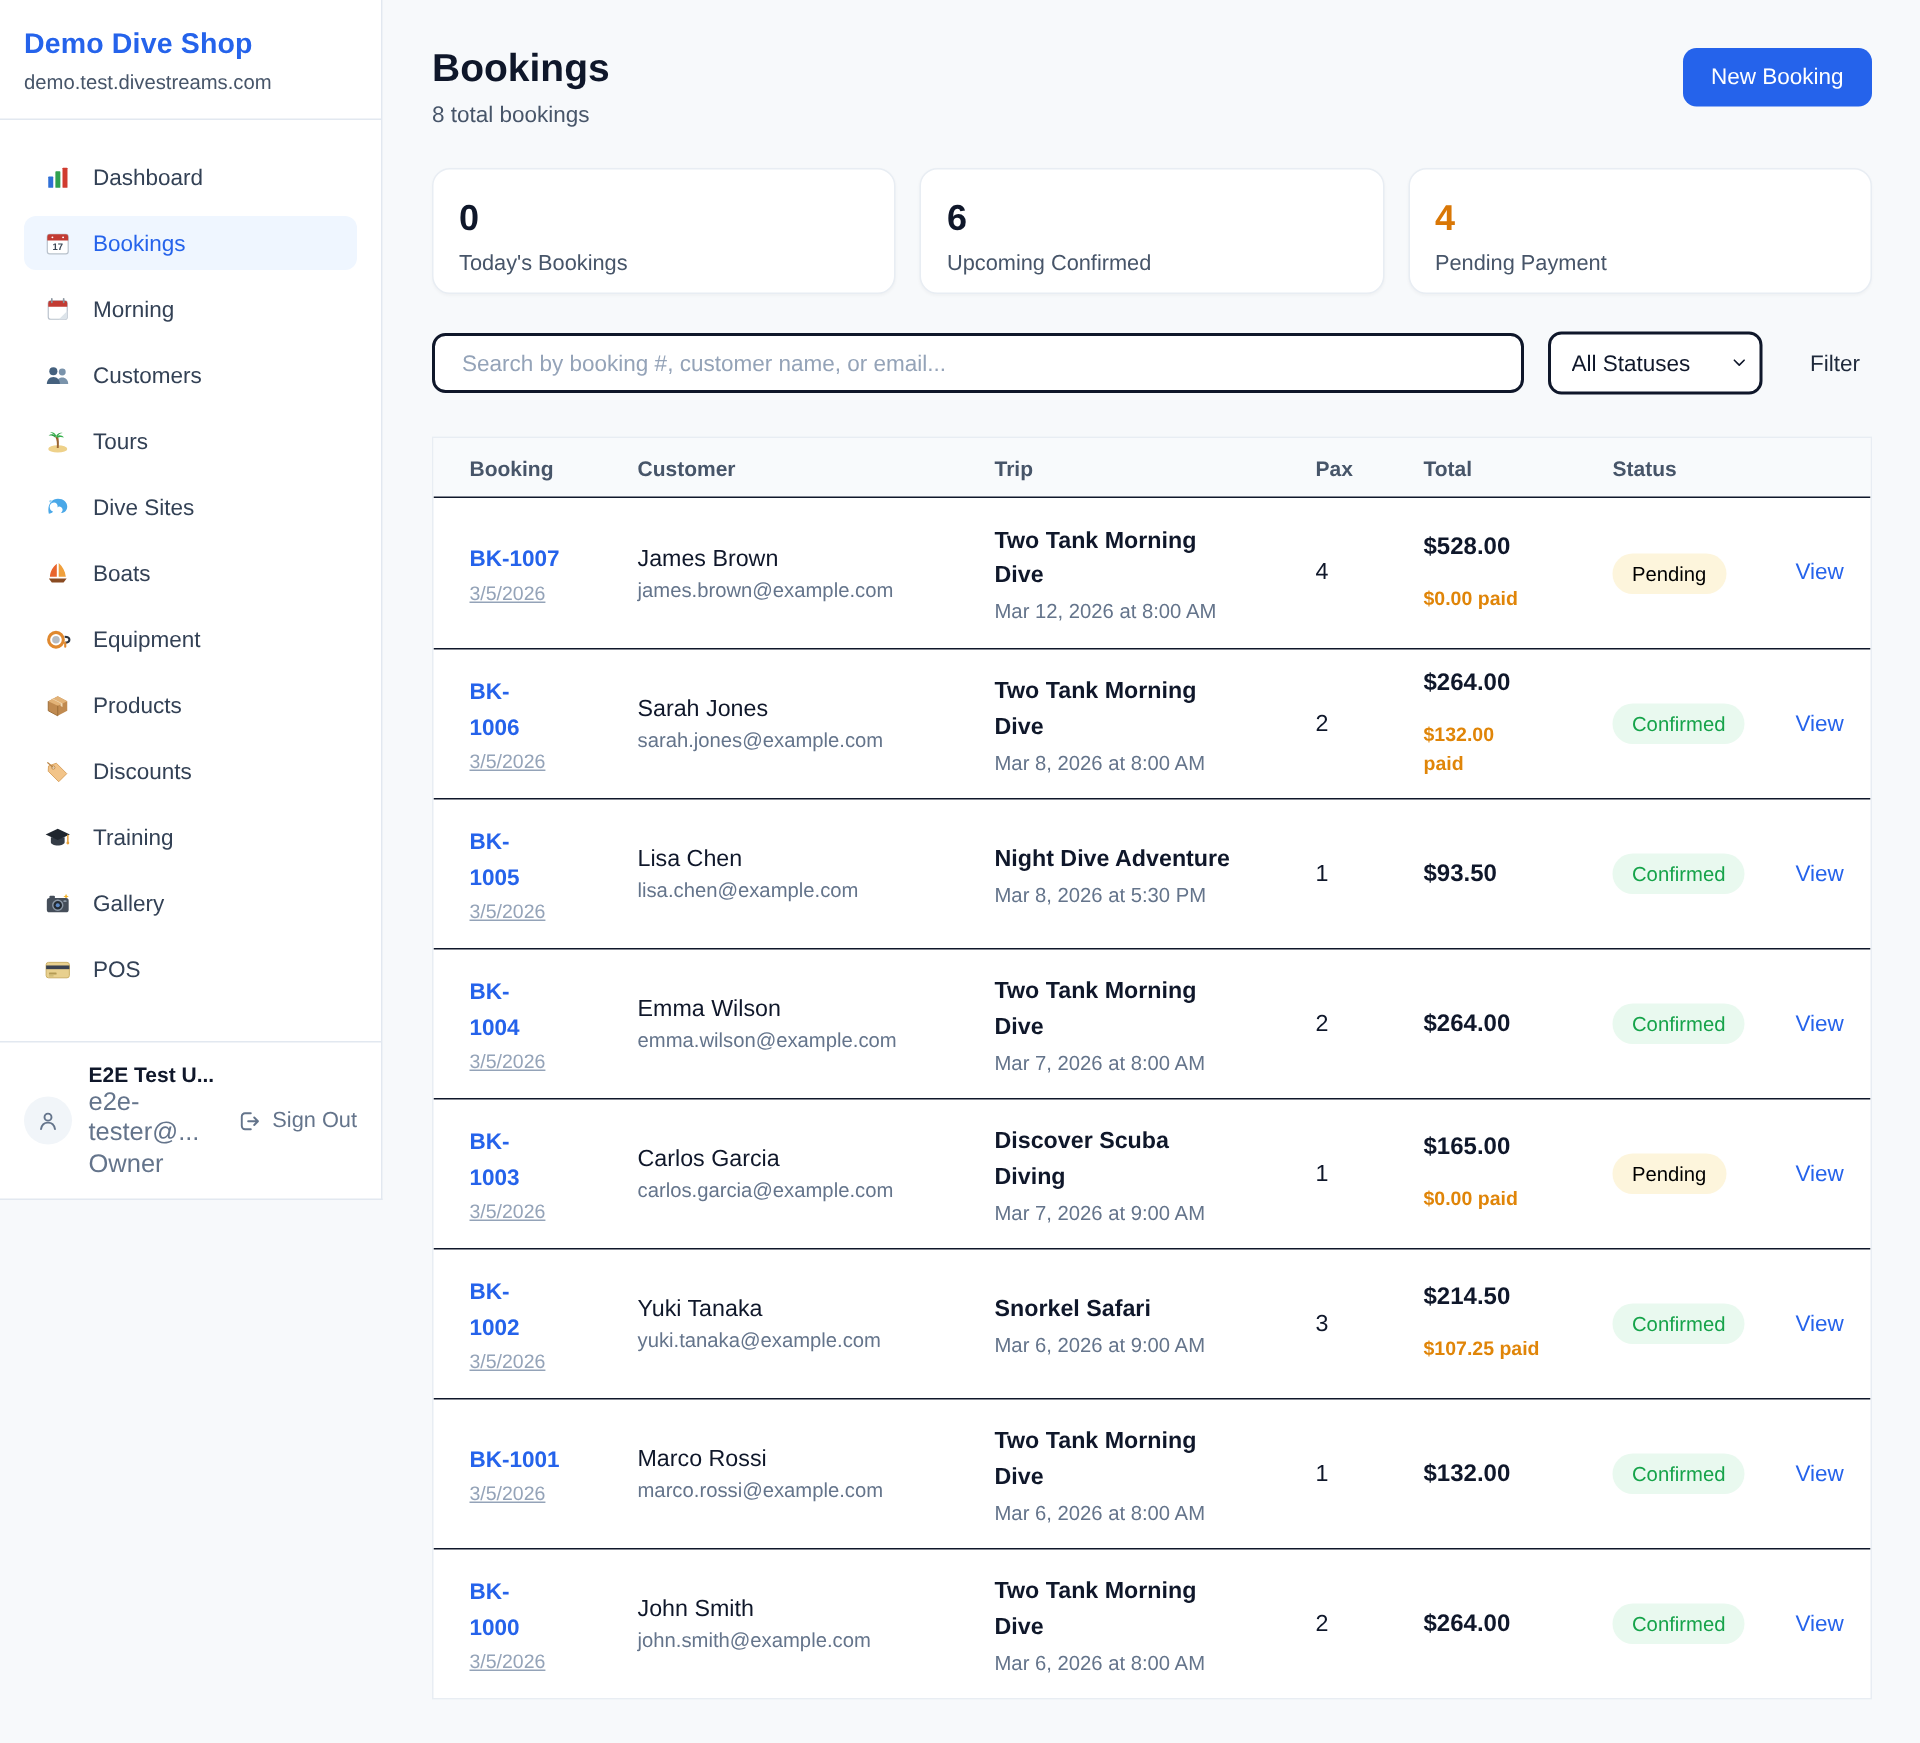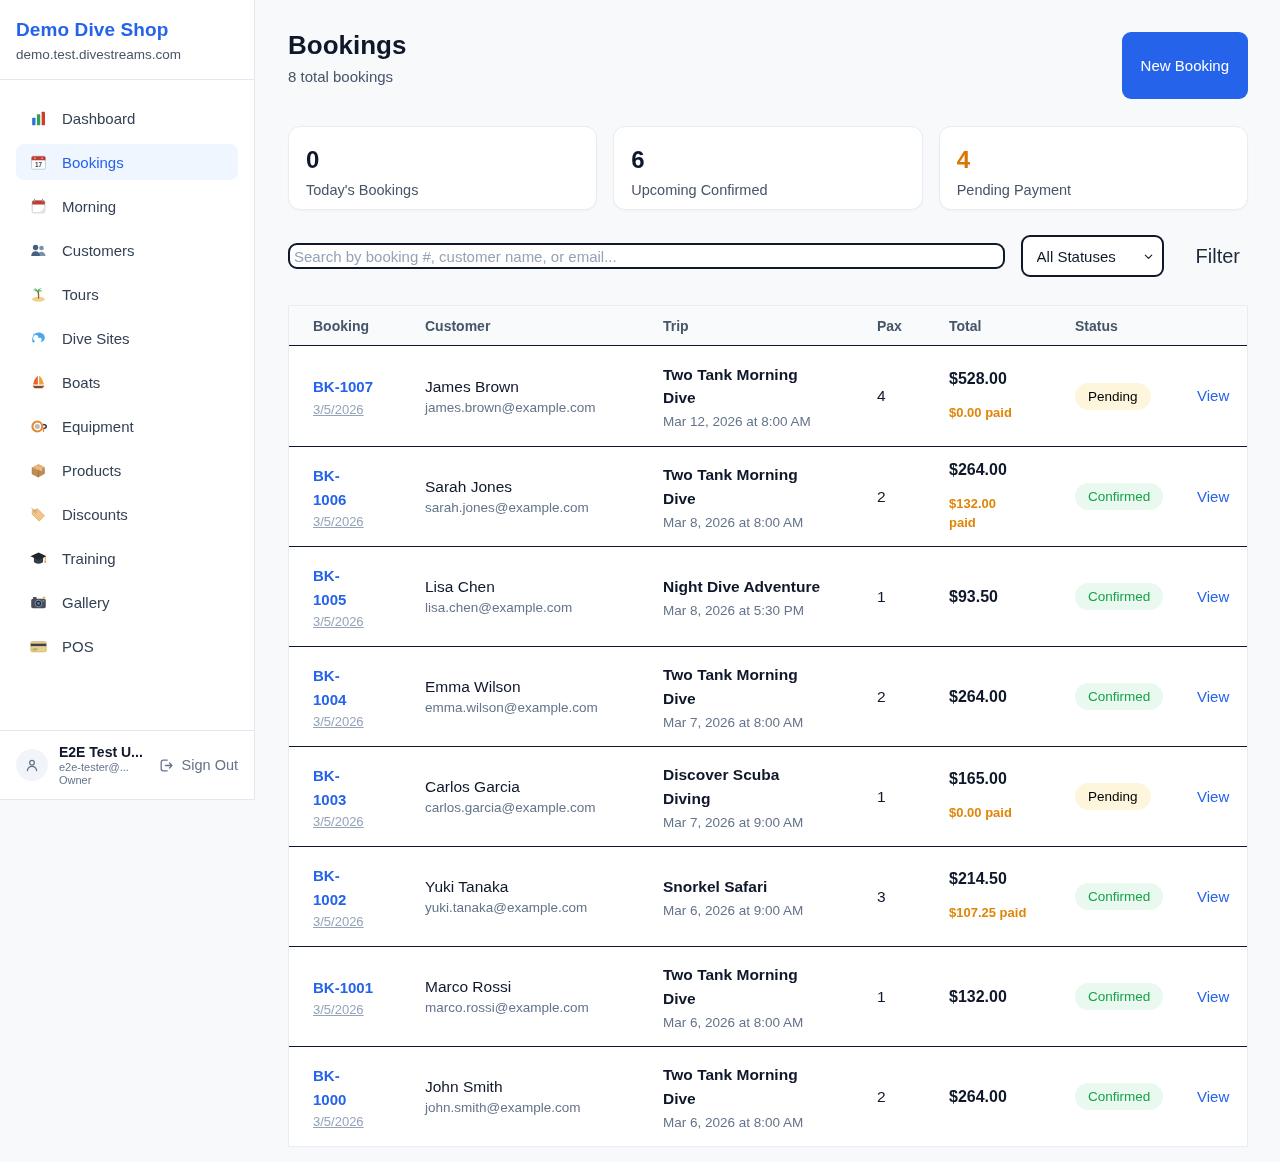--- a/index.html
+++ b/index.html
@@ -38,71 +38,71 @@
     padding: 13px 16px;
     display: flex; align-items: center; gap: 11px;
   }
   .avatar {
     width: 32px; height: 32px; border-radius: 50%;
     background: #f1f5f9; flex: 0 0 auto;
     display: flex; align-items: center; justify-content: center;
   }
   .user-meta { flex: 1 1 auto; min-width: 0; }
   .user-name { font-size: 14px; font-weight: 700; color: #0f172a; }
-  .user-email, .user-role { font-size: 11px; color: #64748b; margin-top: 1px; }
+  .user-email, .user-role { font-size: 17px; color: #64748b; margin-top: 1px; }
   .signout {
     display: flex; align-items: center; gap: 7px;
     color: #64748b; font-size: 14.5px; cursor: pointer; white-space: nowrap;
   }
 
   
   .main { position: absolute; left: 255px; top: 0; width: 1025px; padding: 30px 32px 30px 33px; }
   .page-head { display: flex; justify-content: space-between; align-items: flex-start; }
   .page-title { font-size: 26px; font-weight: 700; color: #0f172a; }
   .page-sub { font-size: 15px; color: #475569; margin-top: 7px; }
   .btn-primary {
     background: #2563eb; color: #fff; border: none; cursor: pointer;
     font-family: "Liberation Sans", sans-serif;
     font-size: 15px; font-weight: 500;
-    padding: 25px 19px; border-radius: 9px; margin-top: 2px;
+    padding: 11px 19px; border-radius: 9px; margin-top: 2px;
   }
 
   .stats { display: grid; grid-template-columns: 1fr 1fr 1fr; gap: 16px; margin-top: 27px; }
   .stat-card {
     background: #fff; border: 1px solid #e8edf3; border-radius: 12px;
     padding: 19px 17px; height: 84px;
     box-shadow: 0 1px 2px rgba(15,23,42,.03);
   }
   .stat-value { font-size: 24px; font-weight: 700; color: #0f172a; }
   .stat-value.amber { color: #d97706; }
   .stat-label { font-size: 14.5px; color: #475569; margin-top: 8px; }
 
   .controls { display: flex; align-items: center; margin-top: 25px; }
   .search-input {
-    flex: 1 1 auto; height: 26px;
+    flex: 1 1 auto; height: 40px;
     border: 2px solid #0f172a; border-radius: 9px;
-    padding: 0 4px; font-size: 15px; color: #0f172a;
+    padding: 0 18px; font-size: 15px; color: #0f172a;
     font-family: "Liberation Sans", sans-serif;
     background: #fff; outline: none;
   }
   .search-input::placeholder { color: #94a3b8; }
   .select-wrap { position: relative; margin-left: 16px; }
   .status-select {
     -webkit-appearance: none; appearance: none;
     height: 42px; width: 143px;
     border: 2px solid #0f172a; border-radius: 9px;
     padding: 0 30px 0 14px; font-size: 15px; color: #0f172a;
     font-family: "Liberation Sans", sans-serif;
     background: #fff; outline: none; cursor: pointer;
   }
   .select-wrap .chev { position: absolute; right: 9px; top: 14px; pointer-events: none; }
   .filter-btn {
     background: none; border: none; cursor: pointer;
     font-family: "Liberation Sans", sans-serif;
-    font-size: 20px; font-weight: 500; color: #1e293b;
+    font-size: 15px; font-weight: 500; color: #1e293b;
     margin-left: 24px; padding: 6px 8px;
   }
 
   
   .table-card {
     margin-top: 28px; background: #fff;
     border: 1px solid #e8edf3; border-radius: 0;
     overflow: hidden;
   }
   .tgrid { display: grid; grid-template-columns: 112px 238px 214px 72px 126px 122px 1fr; padding: 0 24px; }

